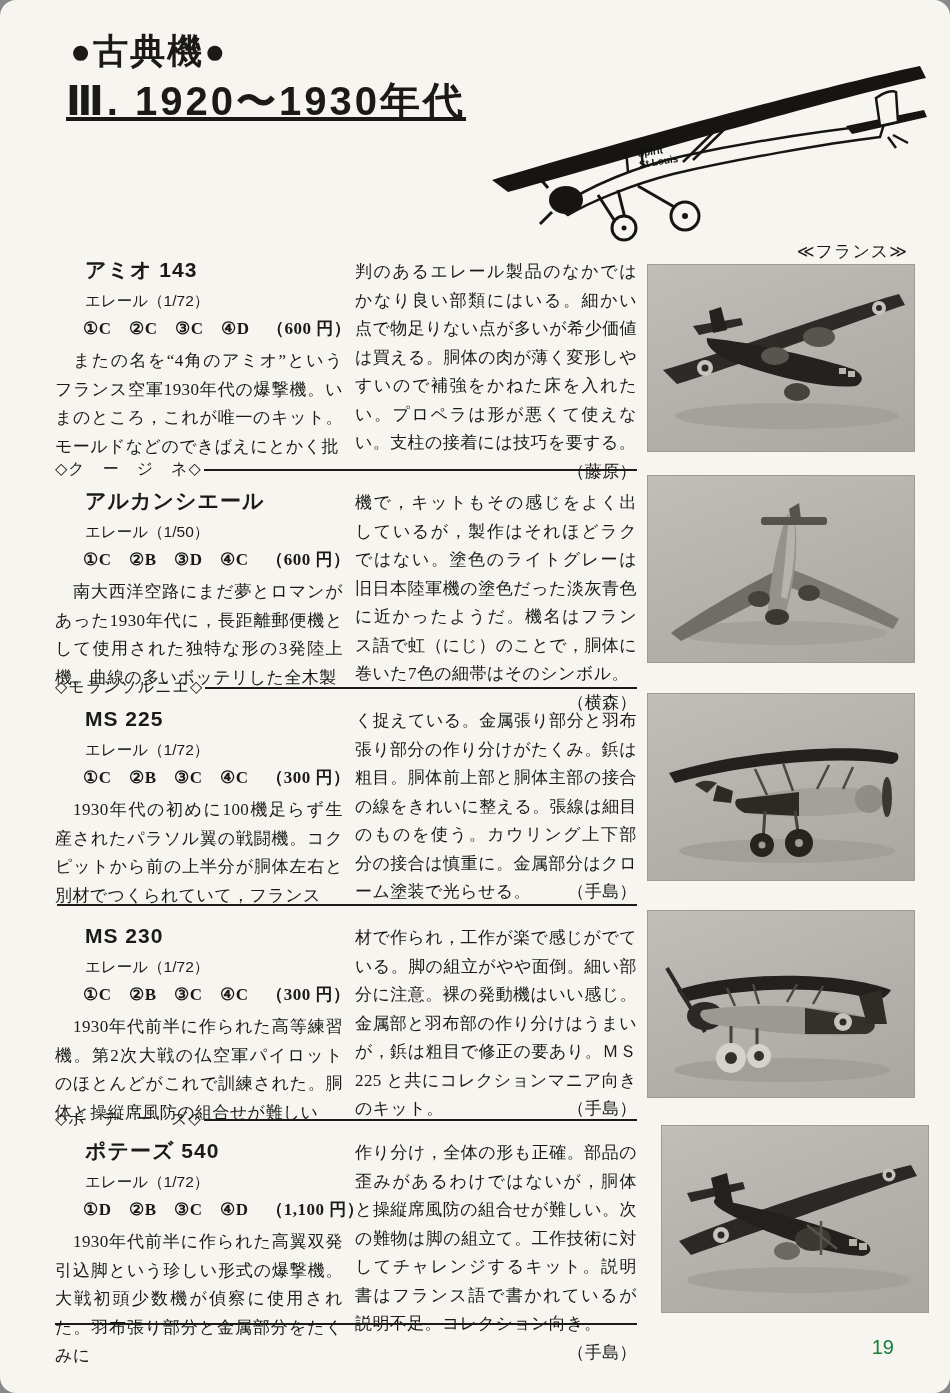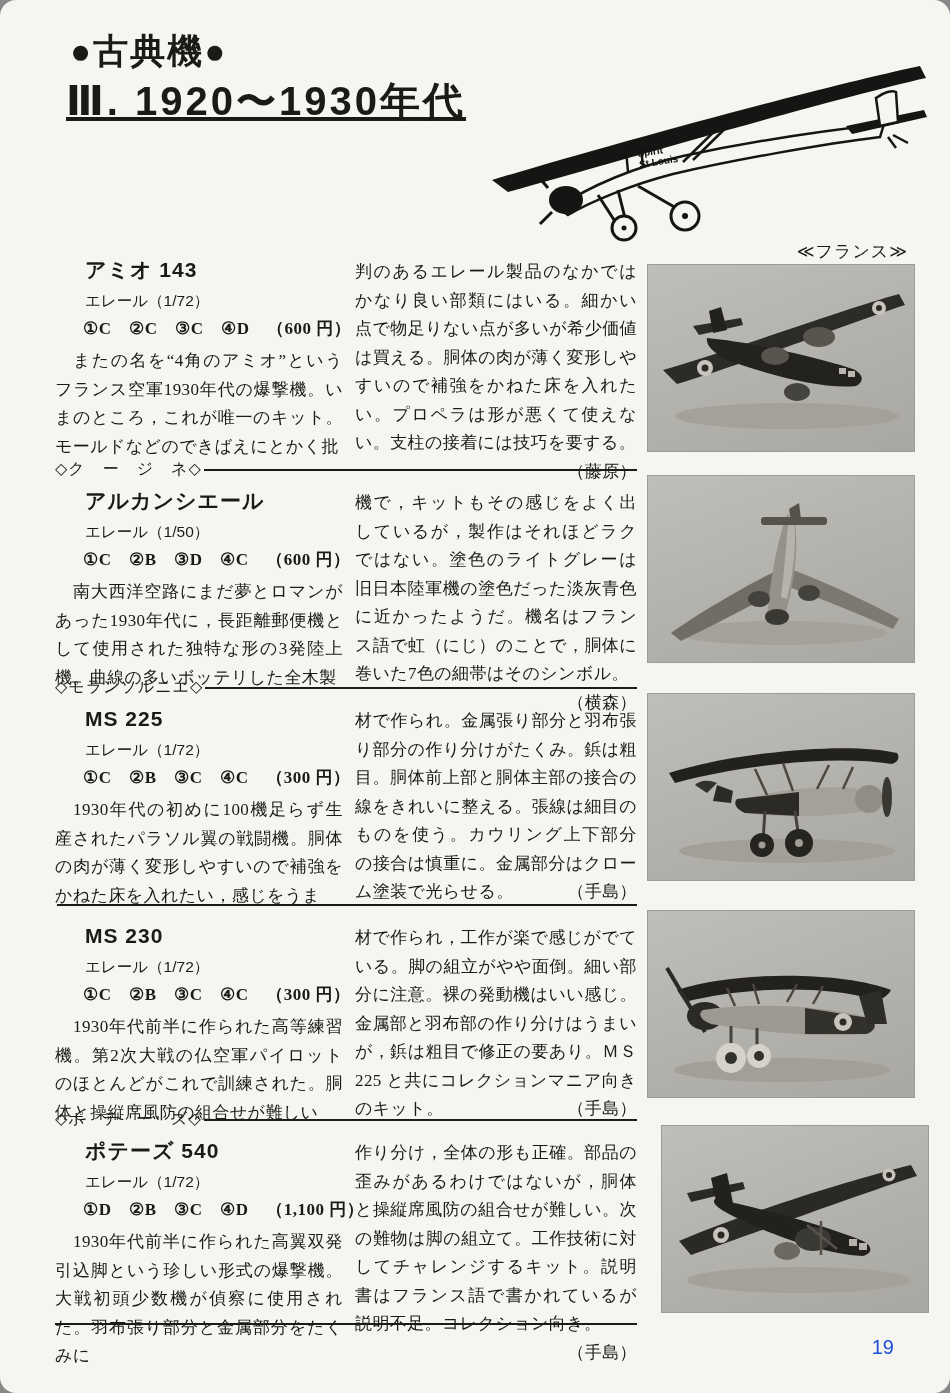--- a/index.html
+++ b/index.html
@@ -33,21 +33,21 @@
     white-space:pre-line;transform:rotate(-9deg);line-height:11px;
   }
   .country{
     position:absolute;right:42px;top:240px;
     font-family:"Liberation Sans","DejaVu Sans",sans-serif;
     font-size:17px;letter-spacing:1px;
   }
   .page-number{
     position:absolute;right:56px;top:1336px;
     font-family:"Liberation Sans","DejaVu Sans",sans-serif;
-    font-size:20px;color:#1d4ed8;
+    font-size:20px;color:#15803d;
   }
   .sections-wrap{position:absolute;left:55px;top:248px;width:860px;}
   .entry{display:flex;align-items:flex-start;}
   .s1{height:211px;} .s2{height:218px;} .s3{height:217px;} .s4{height:215px;} .s5{height:214px;gap:14px;}
   .text-area{width:582px;flex:none;}
   .maker-row{display:flex;align-items:center;height:20px;}
   .maker{
     font-family:"Liberation Sans","DejaVu Sans",sans-serif;
     font-size:16px;font-weight:500;letter-spacing:1px;white-space:nowrap;
     padding-right:2px;
@@ -196,24 +196,24 @@
       <div class="text-area">
         <div class="maker-row">
           <span class="maker">◇モランソルニエ◇</span>
             <span class="rule"></span>
         </div>
         <div class="cols">
           <div class="col left">
             <h3 class="kit-name">MS 225</h3>
             <div class="brand">エレール（1/72）</div>
             <div class="ratings">①C　②B　③C　④C　（300 円）</div>
-            <p class="body indent">1930年代の初めに100機足らず生産されたパラソル翼の戦闘機。胴体の肉が薄く変形しやすいので補強をかねた床を入れたい，感じをうま</p>
-          </div>
-          <div class="col right">
-            <p class="body"><span>材で作られ。金属張り部分と羽布張り部分の作り分けがたくみ。鋲は粗目。胴体前上部と胴体主部の接合の線をきれいに整える。張線は細目のものを使う。カウリング上下部分の接合は慎重に。金属部分はクローム塗装で光らせる。</span><span class="attr">（手島）</span></p>
+            <p class="body indent">1930年代の初めに100機足らず生産されたパラソル翼の戦闘機。コクピットから前の上半分が胴体左右と別材でつくられていて，フランス</p>
+          </div>
+          <div class="col right">
+            <p class="body"><span>く捉えている。金属張り部分と羽布張り部分の作り分けがたくみ。鋲は粗目。胴体前上部と胴体主部の接合の線をきれいに整える。張線は細目のものを使う。カウリング上下部分の接合は慎重に。金属部分はクローム塗装で光らせる。</span><span class="attr">（手島）</span></p>
           </div>
         </div>
       </div>
       <div class="photo">
         <svg viewBox="0 0 268 188">
           <ellipse cx="140" cy="158" rx="108" ry="12" fill="#a19f98"></ellipse>
           <path d="M22,80 C85,60 200,48 250,60 C253,64 251,69 245,71 C182,61 85,74 28,90 Z" fill="#23211d"></path>
           <path d="M90,108 C128,96 190,90 224,98 C236,102 237,111 228,116 C192,124 130,126 100,120 C90,117 86,112 90,108 Z" fill="#a3a19a"></path>
           <path d="M90,106 L152,99 L152,123 L98,120 C89,116 86,110 90,106 Z" fill="#2c2a25"></path>
           <circle cx="222" cy="106" r="14" fill="#8f8d86"></circle>

